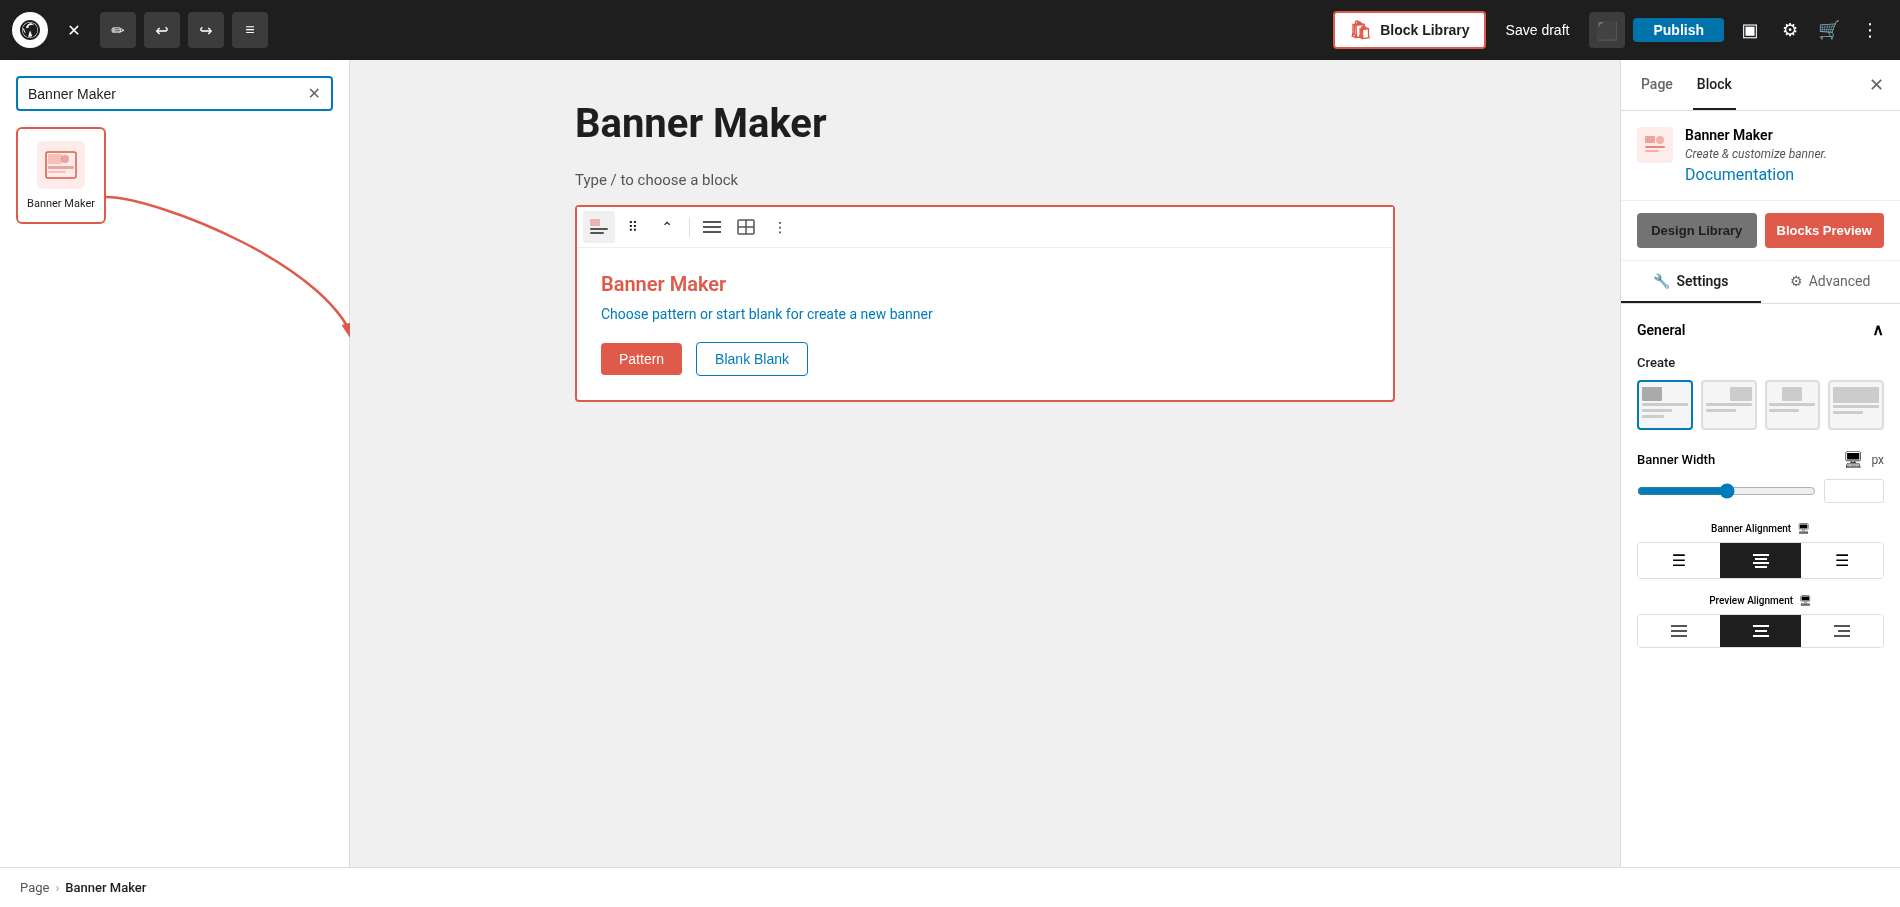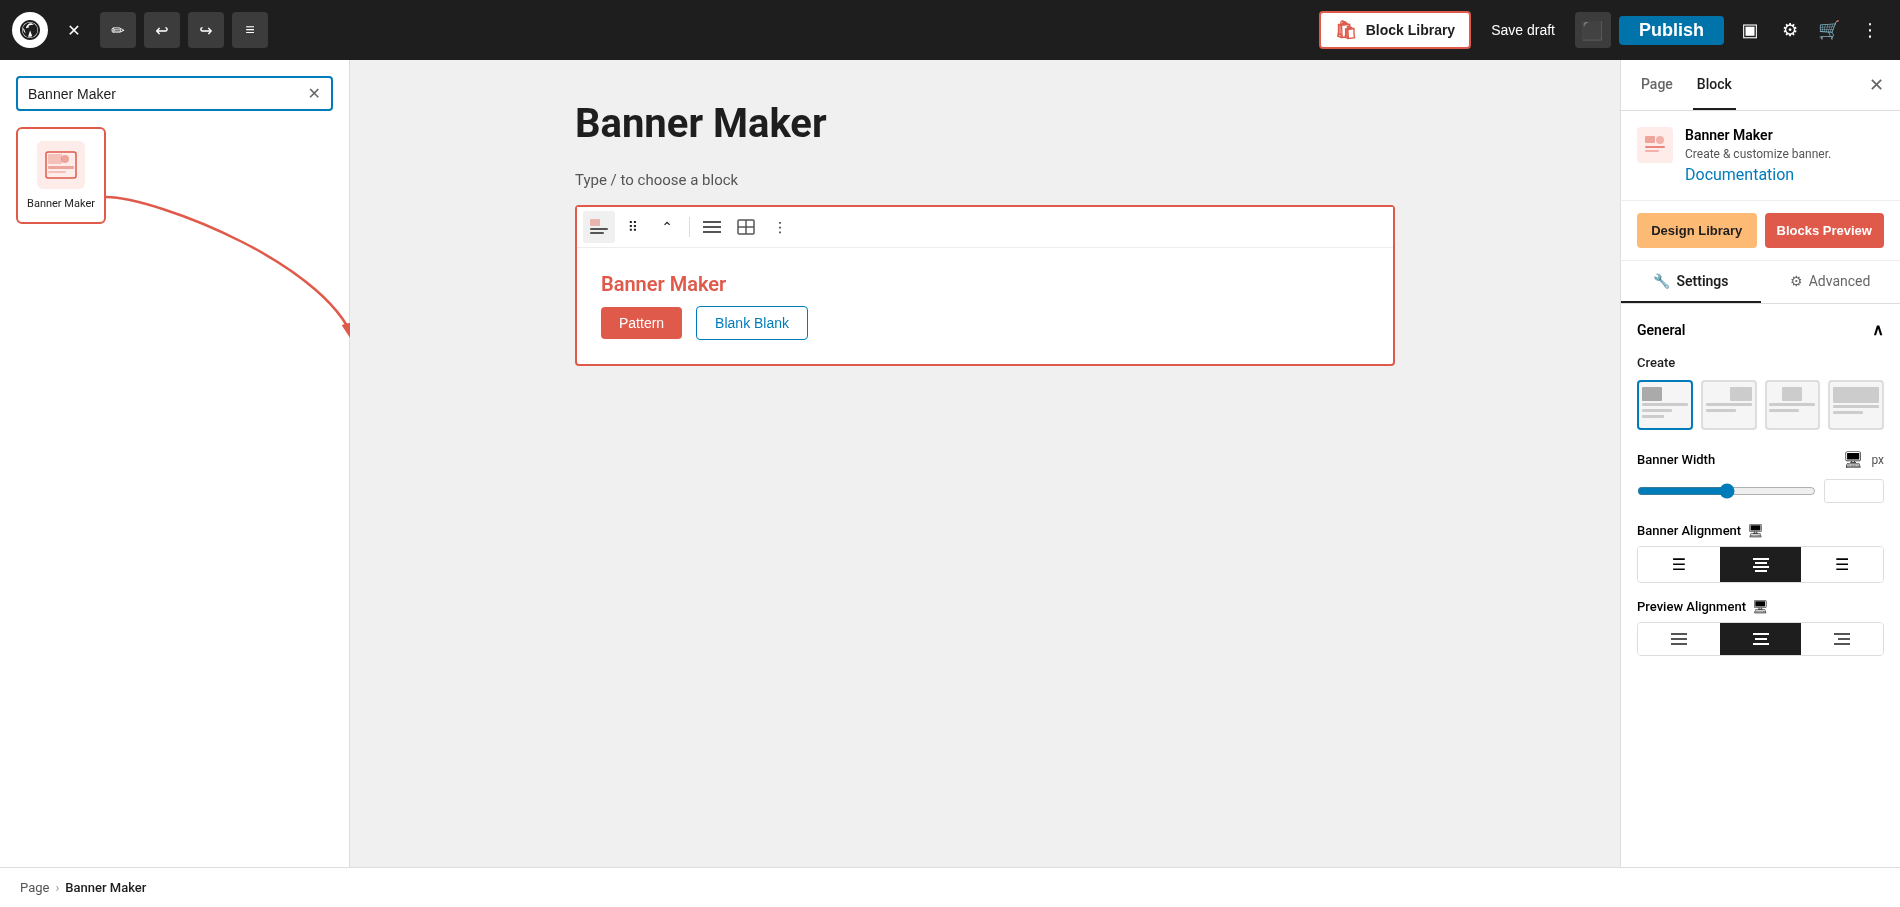--- a/index.html
+++ b/index.html
@@ -23,21 +23,21 @@
     .toolbar-spacer { flex: 1; }
     .block-library-btn {
       display: flex; align-items: center; gap: 8px; background: #fff; border: 2px solid #e05a4b;
       border-radius: 4px; padding: 6px 14px; cursor: pointer; font-weight: 600; color: #1e1e1e; font-size: 14px;
     }
     .block-library-btn .icon { color: #e05a4b; font-size: 18px; }
     .save-draft-btn {
       background: transparent; border: none; color: #fff; font-size: 14px; cursor: pointer; padding: 8px 12px; font-weight: 500;
     }
     .publish-btn {
-      background: #0073aa; border: none; color: #fff; font-size: 18px; cursor: pointer;
+      background: #0073aa; border: none; color: #fff; font-size: 14px; cursor: pointer;
       padding: 4px 20px; border-radius: 4px; font-weight: 600;
     }
     .toolbar-right-icons { display: flex; align-items: center; gap: 4px; }
     .toolbar-right-icon {
       width: 36px; height: 36px; background: transparent; border: none;
       cursor: pointer; display: flex; align-items: center; justify-content: center; color: #fff; font-size: 18px; border-radius: 4px;
     }
 
     
     .main-layout { display: flex; flex: 1; overflow: hidden; }
@@ -131,29 +131,29 @@
     }
 
     
     .block-info { padding: 16px; border-bottom: 1px solid #eee; display: flex; gap: 12px; align-items: flex-start; }
     .block-info-icon {
       width: 36px; height: 36px; background: #fdecea; border-radius: 4px;
       display: flex; align-items: center; justify-content: center; color: #e05a4b; font-size: 18px; flex-shrink: 0;
     }
     .block-info-text { flex: 1; }
     .block-info-name { font-weight: 600; font-size: 14px; margin-bottom: 4px; }
-    .block-info-desc { font-size: 12px; color: #555; margin-bottom: 4px; }
+    .block-info-desc { font-size: 12px; color: #555; margin-bottom: 4px; font-style: italic; }
     .block-info-link { font-size: 16px; color: #007cba; cursor: pointer; }
 
     
     .design-blocks-row {
       display: flex; padding: 12px 16px; gap: 8px; border-bottom: 1px solid #eee; flex-shrink: 0;
     }
     .design-library-btn {
-      flex: 1; padding: 10px 6px; background: #fdba74; border: none; border-radius: 4px;
+      flex: 1; padding: 10px 6px; background: #737373; border: none; border-radius: 4px;
       font-size: 13px; font-weight: 600; color: #1e1e1e; cursor: pointer; text-align: center;
     }
     .blocks-preview-btn {
       flex: 1; padding: 10px 6px; background: #e05a4b; border: none; border-radius: 4px;
       font-size: 13px; font-weight: 600; color: #fff; cursor: pointer; text-align: center;
     }
 
     
     .settings-tabs {
       display: flex; border-bottom: 1px solid #ddd; flex-shrink: 0;
@@ -192,21 +192,21 @@
     .px-label { font-size: 12px; color: #555; }
     .width-slider-row { display: flex; align-items: center; gap: 8px; margin-bottom: 20px; }
     .width-slider { flex: 1; accent-color: #007cba; }
     .width-input {
       width: 60px; border: 1px solid #ddd; border-radius: 3px; padding: 4px 6px;
       font-size: 12px; text-align: right;
     }
 
     
     .alignment-row { margin-bottom: 16px; }
-    .align-label { font-size: 13px; font-weight: 500; margin-bottom: 8px; display: flex; align-items: center; gap: 6px; }
+    .align-label { font-size: 10px; font-weight: 500; margin-bottom: 8px; display: flex; align-items: center; gap: 6px; justify-content: center; }
     .align-buttons { display: flex; gap: 0; border: 1px solid #ddd; border-radius: 4px; overflow: hidden; }
     .align-btn {
       flex: 1; padding: 8px; border: none; background: #fff; cursor: pointer;
       display: flex; align-items: center; justify-content: center; font-size: 16px;
     }
     .align-btn.active { background: #1e1e1e; color: #fff; }
 
     
     .content-align-row { margin-bottom: 16px; }
     .content-align-buttons { display: flex; gap: 0; border: 1px solid #ddd; border-radius: 4px; overflow: hidden; }
@@ -335,20 +335,23 @@
                 <rect x="1" y="1" width="16" height="14" rx="1" stroke="#555" stroke-width="1.5" fill="none"></rect>
                 <line x1="9" y1="1" x2="9" y2="15" stroke="#555" stroke-width="1.5"></line>
                 <line x1="1" y1="8" x2="17" y2="8" stroke="#555" stroke-width="1.5"></line>
               </svg>
           </button>
           <button class="block-tb-btn">⋮</button>
         </div>
 
         <div class="block-content">
           <div class="block-content-title">Banner Maker</div>
+          <div class="block-content-desc">
+            <span>Choose pattern or start blank for create a new banner</span>
+          </div>
           <button class="btn-pattern">Pattern</button>
           <button class="btn-start-blank">Blank Blank</button>
         </div>
       </div>
     </div>
   </div>
 
   <div class="right-panel">
 
     <div class="right-header">

